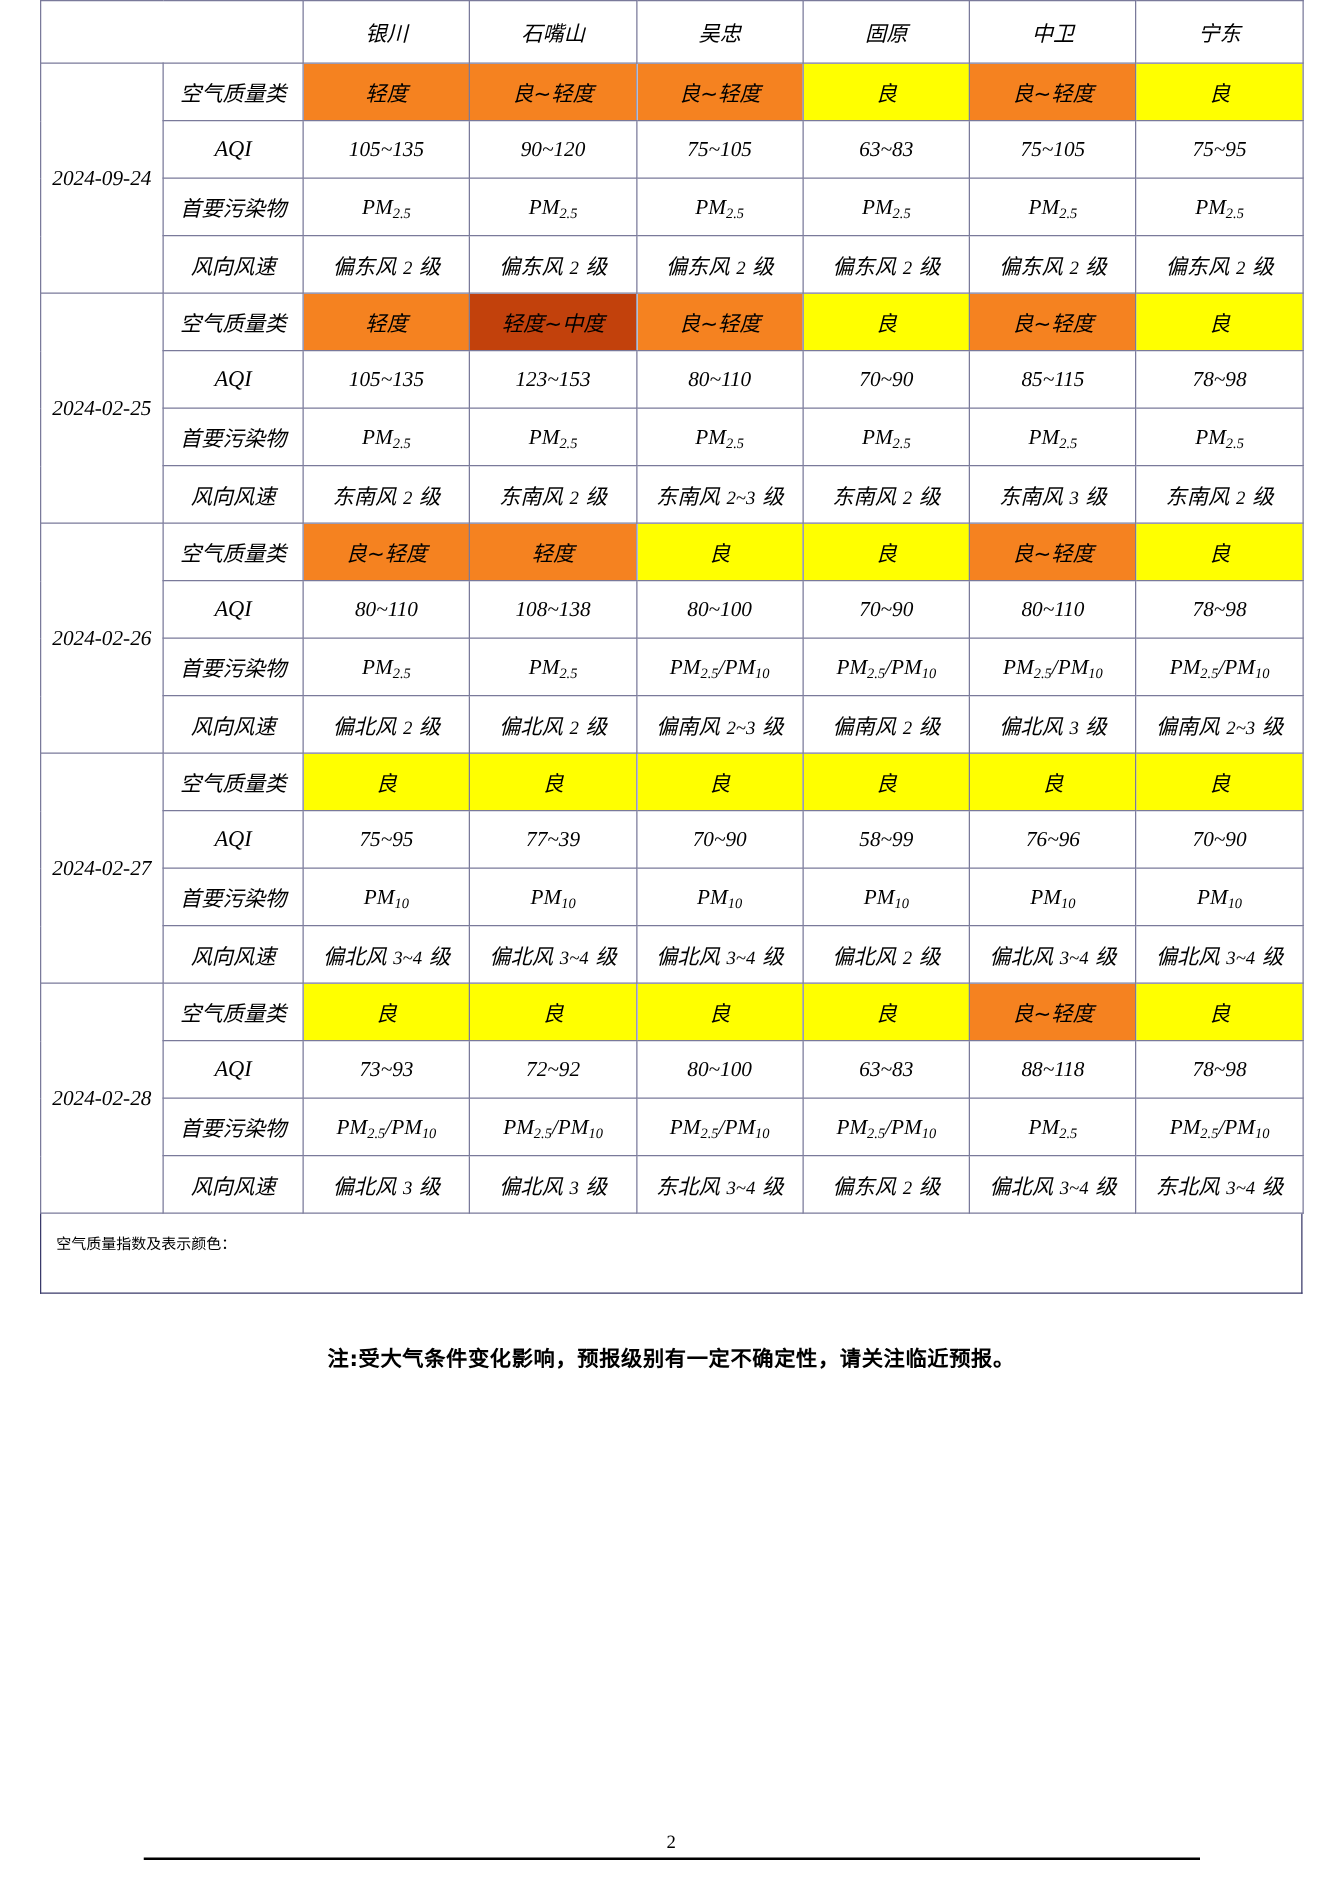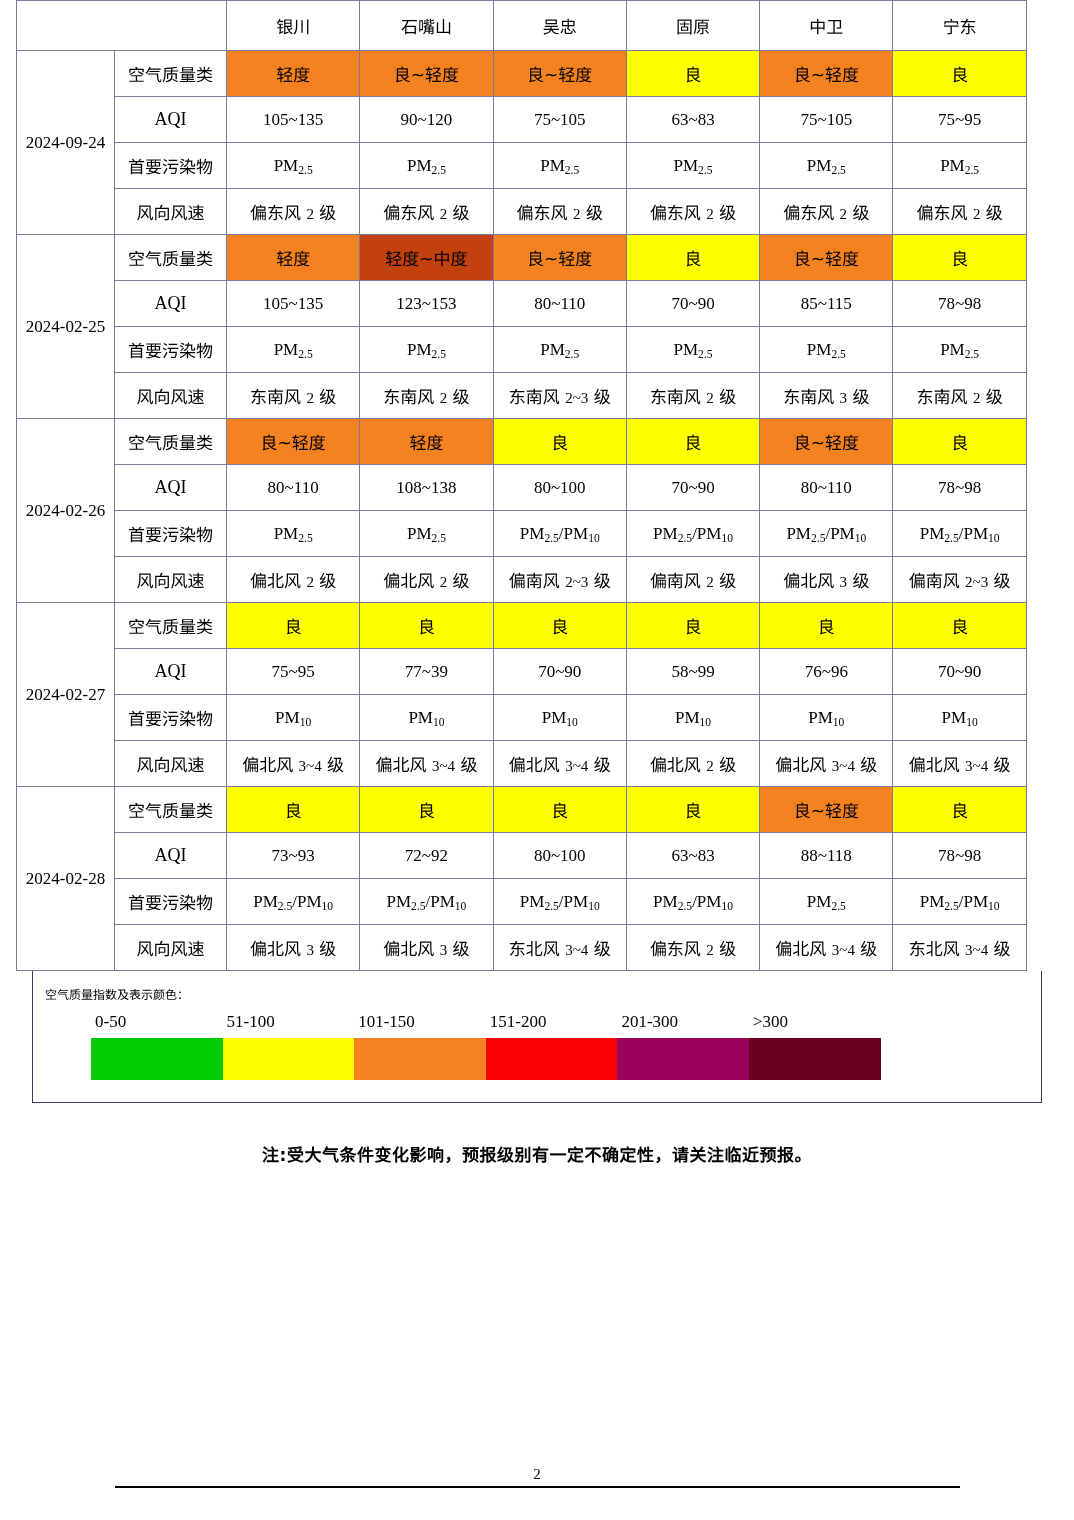--- a/index.html
+++ b/index.html
@@ -31,21 +31,22 @@
     font-size: 25px;
     font-weight: bold;
     letter-spacing: 1px;
     padding-top: 128px;
     padding-bottom: 14px;
     line-height: 1.1;
   }
 
   
   .tbl-wrap {
-    padding: 0 16px;
+    padding: 0 32px;
+    font-style: italic;
   }
   table.forecast {
     border-collapse: collapse;
     width: 1010px;
     table-layout: fixed;
     border: 1px solid #3a3a6a;
   }
   table.forecast col.c-date  { width: 98px; }
   table.forecast col.c-item  { width: 112px; }
   table.forecast col.c-city  { width: 133.3px; }
@@ -413,38 +414,20 @@
             <td class="wind-cell">偏东风 <span class="lvl">2</span> 级</td>
             <td class="wind-cell">偏北风 <span class="lvl">3~4</span> 级</td>
             <td class="wind-cell">东北风 <span class="lvl">3~4</span> 级</td>
           </tr>
         </tbody>
     </table>
   </div>
 
   <div class="legend-box">
     <div class="legend-title">空气质量指数及表示颜色：</div>
-    <div class="legend-scale">
-      <div class="legend-labels" id="legend-labels">
-          <div>0-50</div>
-          <div>51-100</div>
-          <div>101-150</div>
-          <div>151-200</div>
-          <div>201-300</div>
-          <div>&gt;300</div>
-        </div>
-      <div class="legend-bars" id="legend-bars">
-          <div style="background: rgb(0, 204, 0);"></div>
-          <div style="background: rgb(255, 255, 0);"></div>
-          <div style="background: rgb(245, 130, 32);"></div>
-          <div style="background: rgb(251, 0, 7);"></div>
-          <div style="background: rgb(153, 0, 92);"></div>
-          <div style="background: rgb(107, 0, 32);"></div>
-        </div>
-    </div>
   </div>
 
   <div class="footnote">注:受大气条件变化影响，预报级别有一定不确定性，请关注临近预报。</div>
 
   <div class="page-footer">
     <div class="page-num">2</div>
     <div class="footer-rule"></div>
   </div>
 
 </div>

